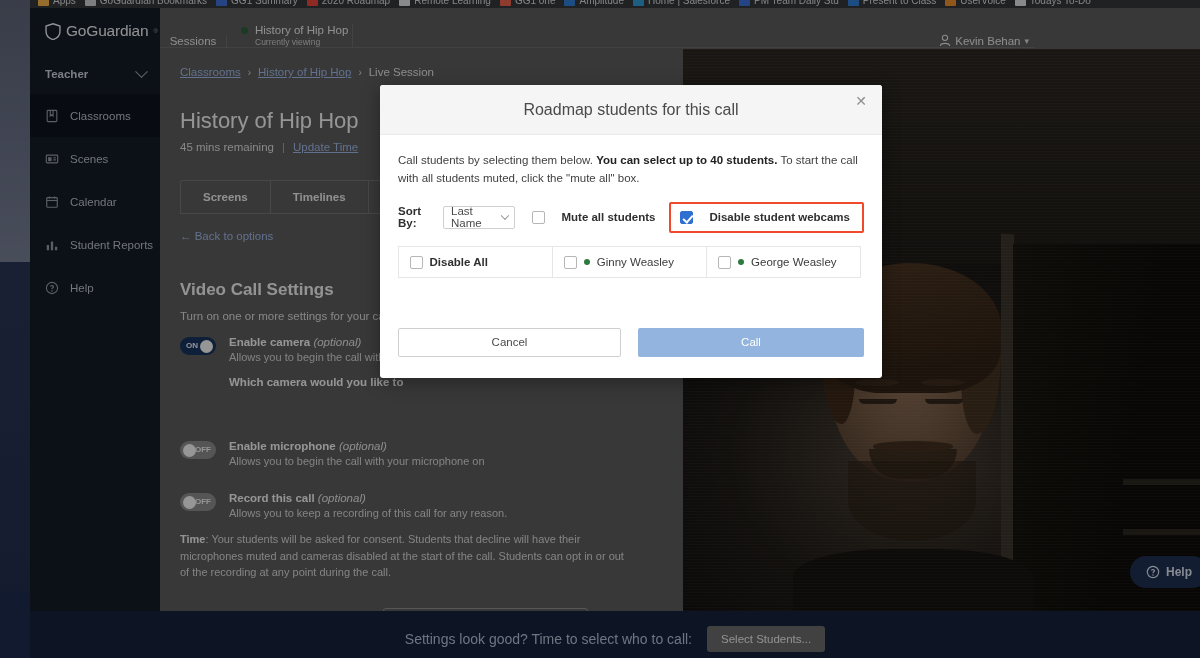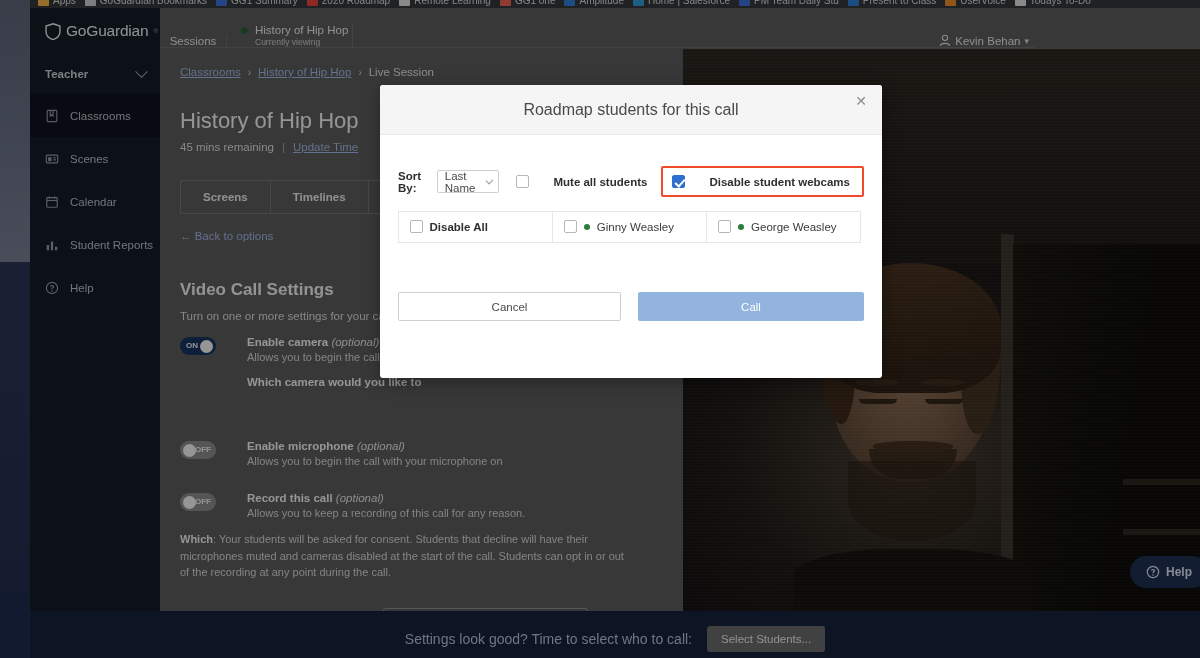--- a/index.html
+++ b/index.html
@@ -141,21 +141,21 @@
   .kebab{display:flex;flex-direction:column;gap:2px;margin-left:6px;cursor:pointer;}
   .kebab i{width:2px;height:2px;background:#d8d8d8;border-radius:50%;display:block;}
   .scene-sel{display:flex;align-items:center;gap:6px;font-size:11.5px;color:#e8e8e8;cursor:pointer;}
 
   
   #content { position:absolute; left:130px; top:210px; width:523px; height:393px; background:#5b5b5b; }
   #backlink { position:absolute; left:20px; top:12px; font-size:11.5px; color:#9fb6e4; cursor:pointer;}
   #vcs-title { position:absolute; left:20px; top:62px; font-size:17px; color:#eeeeee; }
   #vcs-sub { position:absolute; left:20px; top:92px; font-size:11.5px; color:#d9d9d9; }
 
-  .setting { position:absolute; left:20px; display:flex; gap:31px; }
+  .setting { position:absolute; left:20px; display:flex; gap:13px; }
   .sw { width:36px;height:18px;border-radius:9px;position:relative;flex:none;margin-top:1px;cursor:pointer;}
   .sw.on { background:#16335c; }
   .sw.off{ background:#8a8a8a; }
   .sw .k{position:absolute;top:2.5px;width:13px;height:13px;border-radius:50%;background:#f2f2f2;}
   .sw.on .k{ right:3px; } .sw.off .k{ left:3px; }
   .sw .t{position:absolute;top:4px;font-size:8px;font-weight:bold;}
   .sw.on .t{left:6px;color:#e9eefa;} .sw.off .t{right:5px;color:#efefef;}
   .s-head { font-size:11.5px; color:#f0f0f0; font-weight:bold; }
   .s-head em { font-weight:normal; font-style:italic; color:#e2e2e2;}
   .s-desc { font-size:11px; color:#d4d4d4; margin-top:3px; }
@@ -251,21 +251,21 @@
 
   .m-controls { display:flex; align-items:center; margin-top:14px; gap:0; }
   .sortlbl { font-size:11.5px; font-weight:bold; color:#2f2f2f; margin-right:9px; }
   .sortsel {
     width:86px; height:23px; border:1px solid #cfcfcf; border-radius:2px;
     display:flex; align-items:center; justify-content:space-between; padding:0 7px;
     font-size:11.5px; color:#4a4a4a; cursor:pointer; background:#fff;
   }
   .sortsel .cv2{width:6px;height:6px;border-right:1.2px solid #9a9a9a;border-bottom:1.2px solid #9a9a9a;
         transform:rotate(45deg) translate(-1px,-1px);}
-  .cbrow { display:flex; align-items:center; gap:24px;text-align:right; }
+  .cbrow { display:flex; align-items:center; gap:16px;text-align:right; }
   .cb { width:13px;height:13px;border:1px solid #b6b6b6;border-radius:2px;background:#fff;flex:none;cursor:pointer;}
   .cb.checked { background:#2f6fd0; border-color:#2f6fd0; position:relative; }
   .cb.checked::after {
     content:""; position:absolute; left:4px; top:1px; width:4px; height:8px;
     border:solid #fff; border-width:0 2px 2px 0; transform:rotate(42deg);
   }
   .cbtxt { font-size:11.5px; font-weight:bold; color:#2f2f2f; white-space:nowrap; }
   .hl-box { border:2px solid #f04a2a; border-radius:2px; padding:7px 12px 7px 9px; margin-left:14px; }
 
   
@@ -545,21 +545,21 @@
         <div>
           <div class="s-head">
             <span>Record this call</span>
             <em>(optional)</em>
           </div>
           <div class="s-desc">Allows you to keep a recording of this call for any reason.</div>
         </div>
       </div>
 
       <div id="note">
-        <b>Which</b><span>: Your students will be asked for consent. Students that decline will have their microphones muted and cameras disabled at the start of the call. Students can opt in or out of the recording at any point during the call.</span>
+        <b>Time</b><span>: Your students will be asked for consent. Students that decline will have their microphones muted and cameras disabled at the start of the call. Students can opt in or out of the recording at any point during the call.</span>
       </div>
     </section>
 
     <div id="webcam">
       <div class="wc-ceil"></div>
       <div class="wc-jamb"></div>
       <div class="wc-door"></div>
       <div class="wc-shelf"></div>
       <div class="wc-shelf2"></div>
       <div class="wc-body"></div>
@@ -596,20 +596,21 @@
 
 <div id="overlay"></div>
 
 <div id="modal">
   <div id="modal-head">
     <div id="modal-title">Roadmap students for this call</div>
     <div id="modal-close">✕</div>
   </div>
 
   <div id="modal-body">
+    <p class="m-desc"><span>Call students by selecting them below. </span><b>You can select up to 40 students.</b><span> To start the call with all students muted, click the "mute all" box.</span></p>
 
     <div class="m-controls">
       <span class="sortlbl">Sort By:</span>
       <div class="sortsel">
         <span>Last Name</span>
         <span class="cv2"></span>
       </div>
 
       <div class="cbrow" style="margin-left:17px;">
         <span class="cb"></span>

